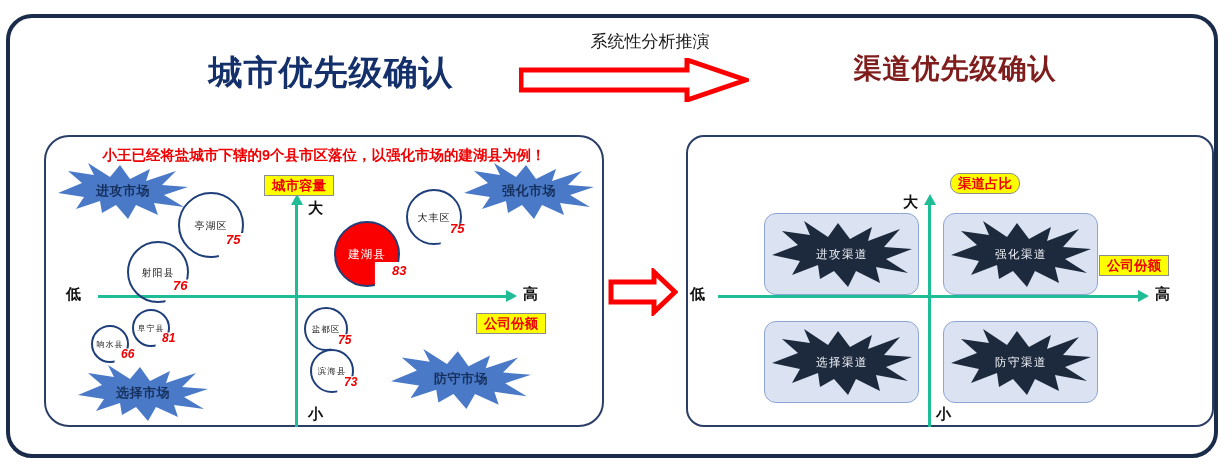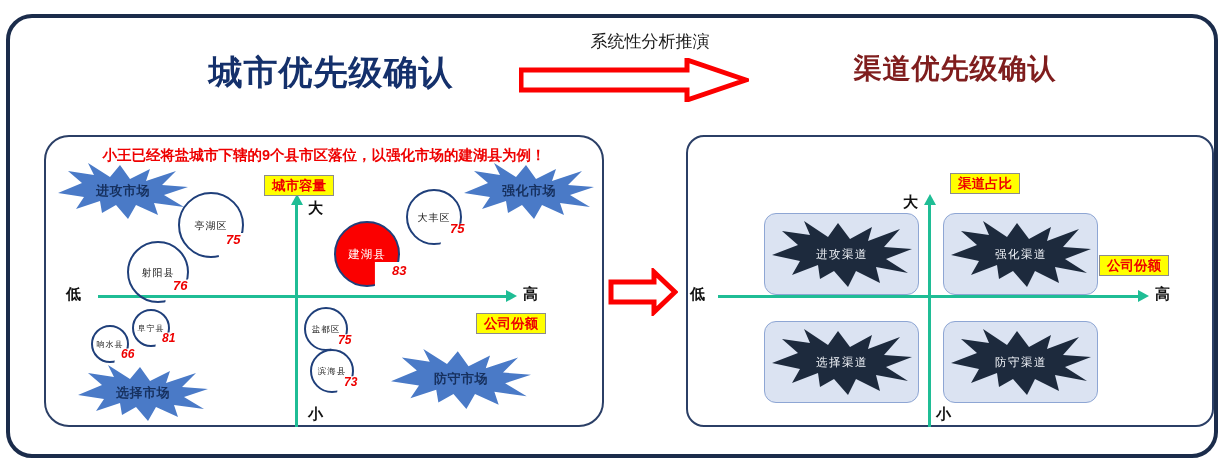--- a/index.html
+++ b/index.html
@@ -203,21 +203,21 @@
   <div class="axis-h" style="left:30px;top:158px;width:420px;"></div>
   <div class="axis-tip tip-right" style="left:450px;top:153px;"></div>
   <div class="axis-v" style="left:240px;top:68px;height:222px;"></div>
   <div class="axis-tip tip-up" style="left:236px;top:57px;"></div>
 
   <div class="axlab" style="left:215px;top:56px;">大</div>
   <div class="axlab" style="left:248px;top:268px;">小</div>
   <div class="axlab" style="left:2px;top:148px;">低</div>
   <div class="axlab" style="left:467px;top:148px;">高</div>
 
-  <div class="ytag" style="left:262px;top:36px;">渠道占比</div>
+  <div class="ytag" style="left:262px;top:36px;border-radius:10px;">渠道占比</div>
   <div class="ytag" style="left:411px;top:118px;">公司份额</div>
 
   <div class="qbox" style="left:76px;top:76px;width:155px;height:82px;"></div>
   <div class="dburst" style="left:84px;top:84px;width:140px;height:66px;">
     <svg viewBox="0 0 140 66" preserveAspectRatio="none">
         <polygon fill="#1d2a3d" points="0,34 26,24 10,10 38,14 32,0 56,16 66,2 78,18 100,6 96,20 128,8 112,26 140,28 114,38 136,52 104,46 108,62 84,50 76,66 62,50 48,58 46,44 20,54 28,40"></polygon>
       </svg>
     <span>进攻渠道</span>
   </div>
 

